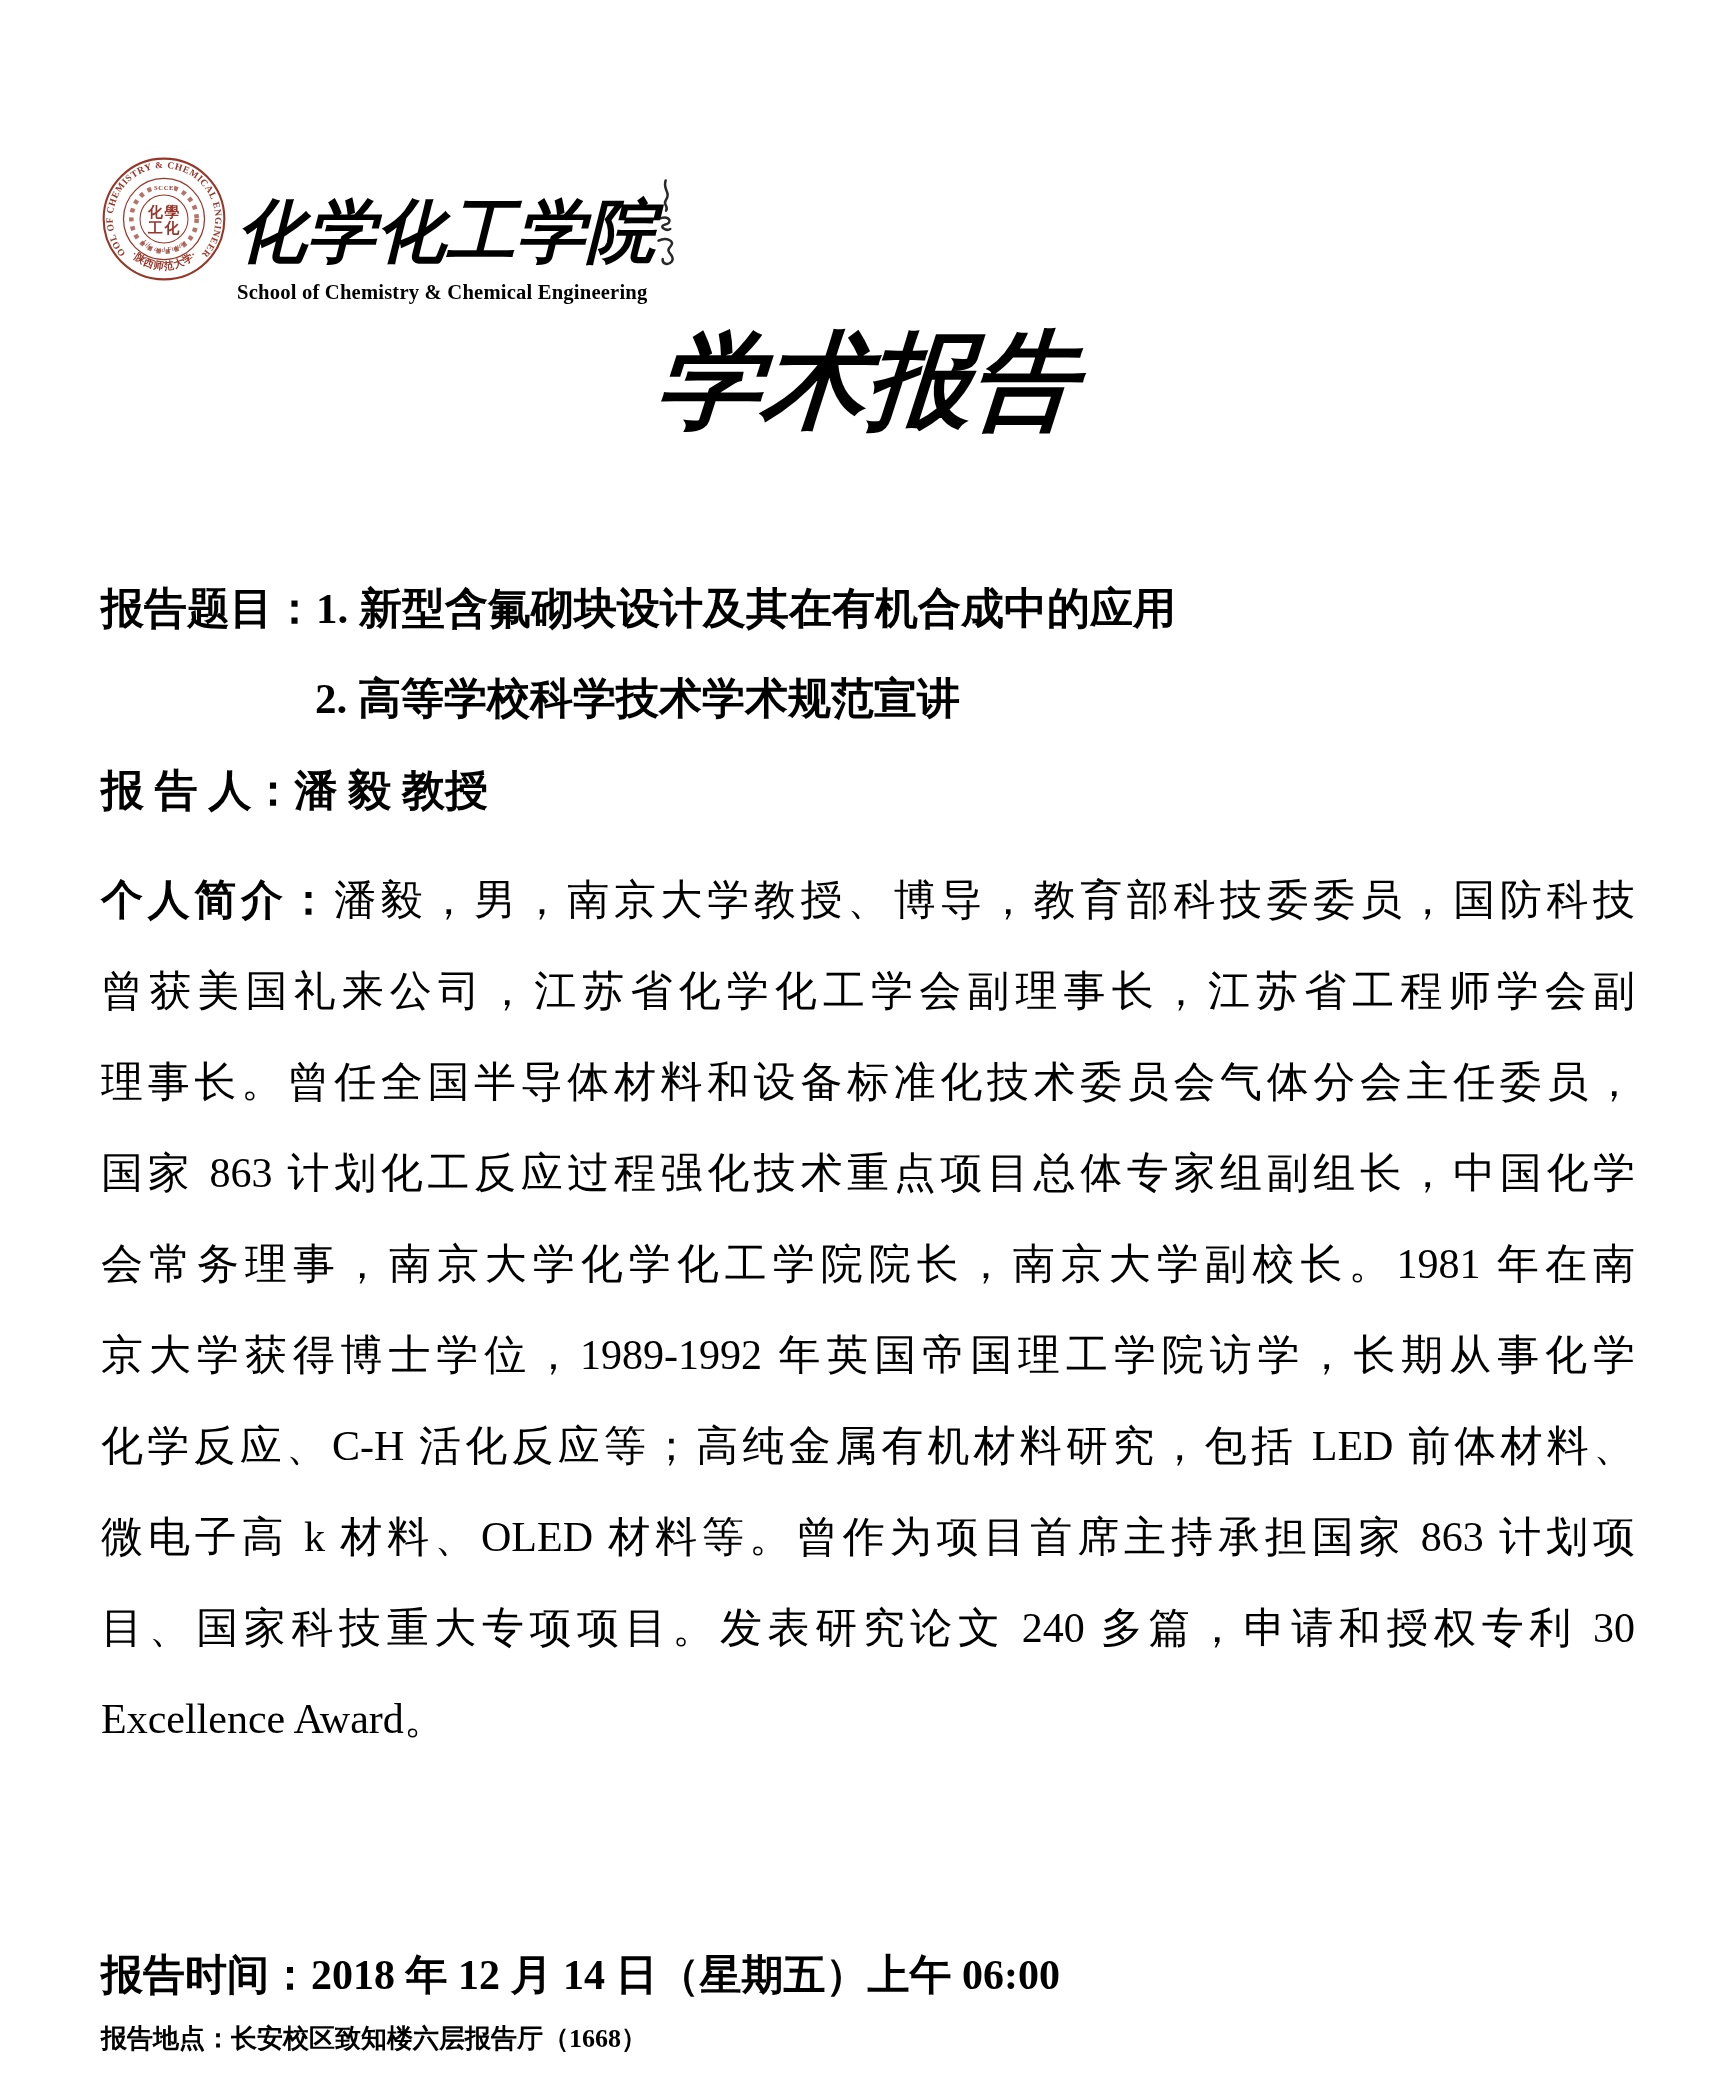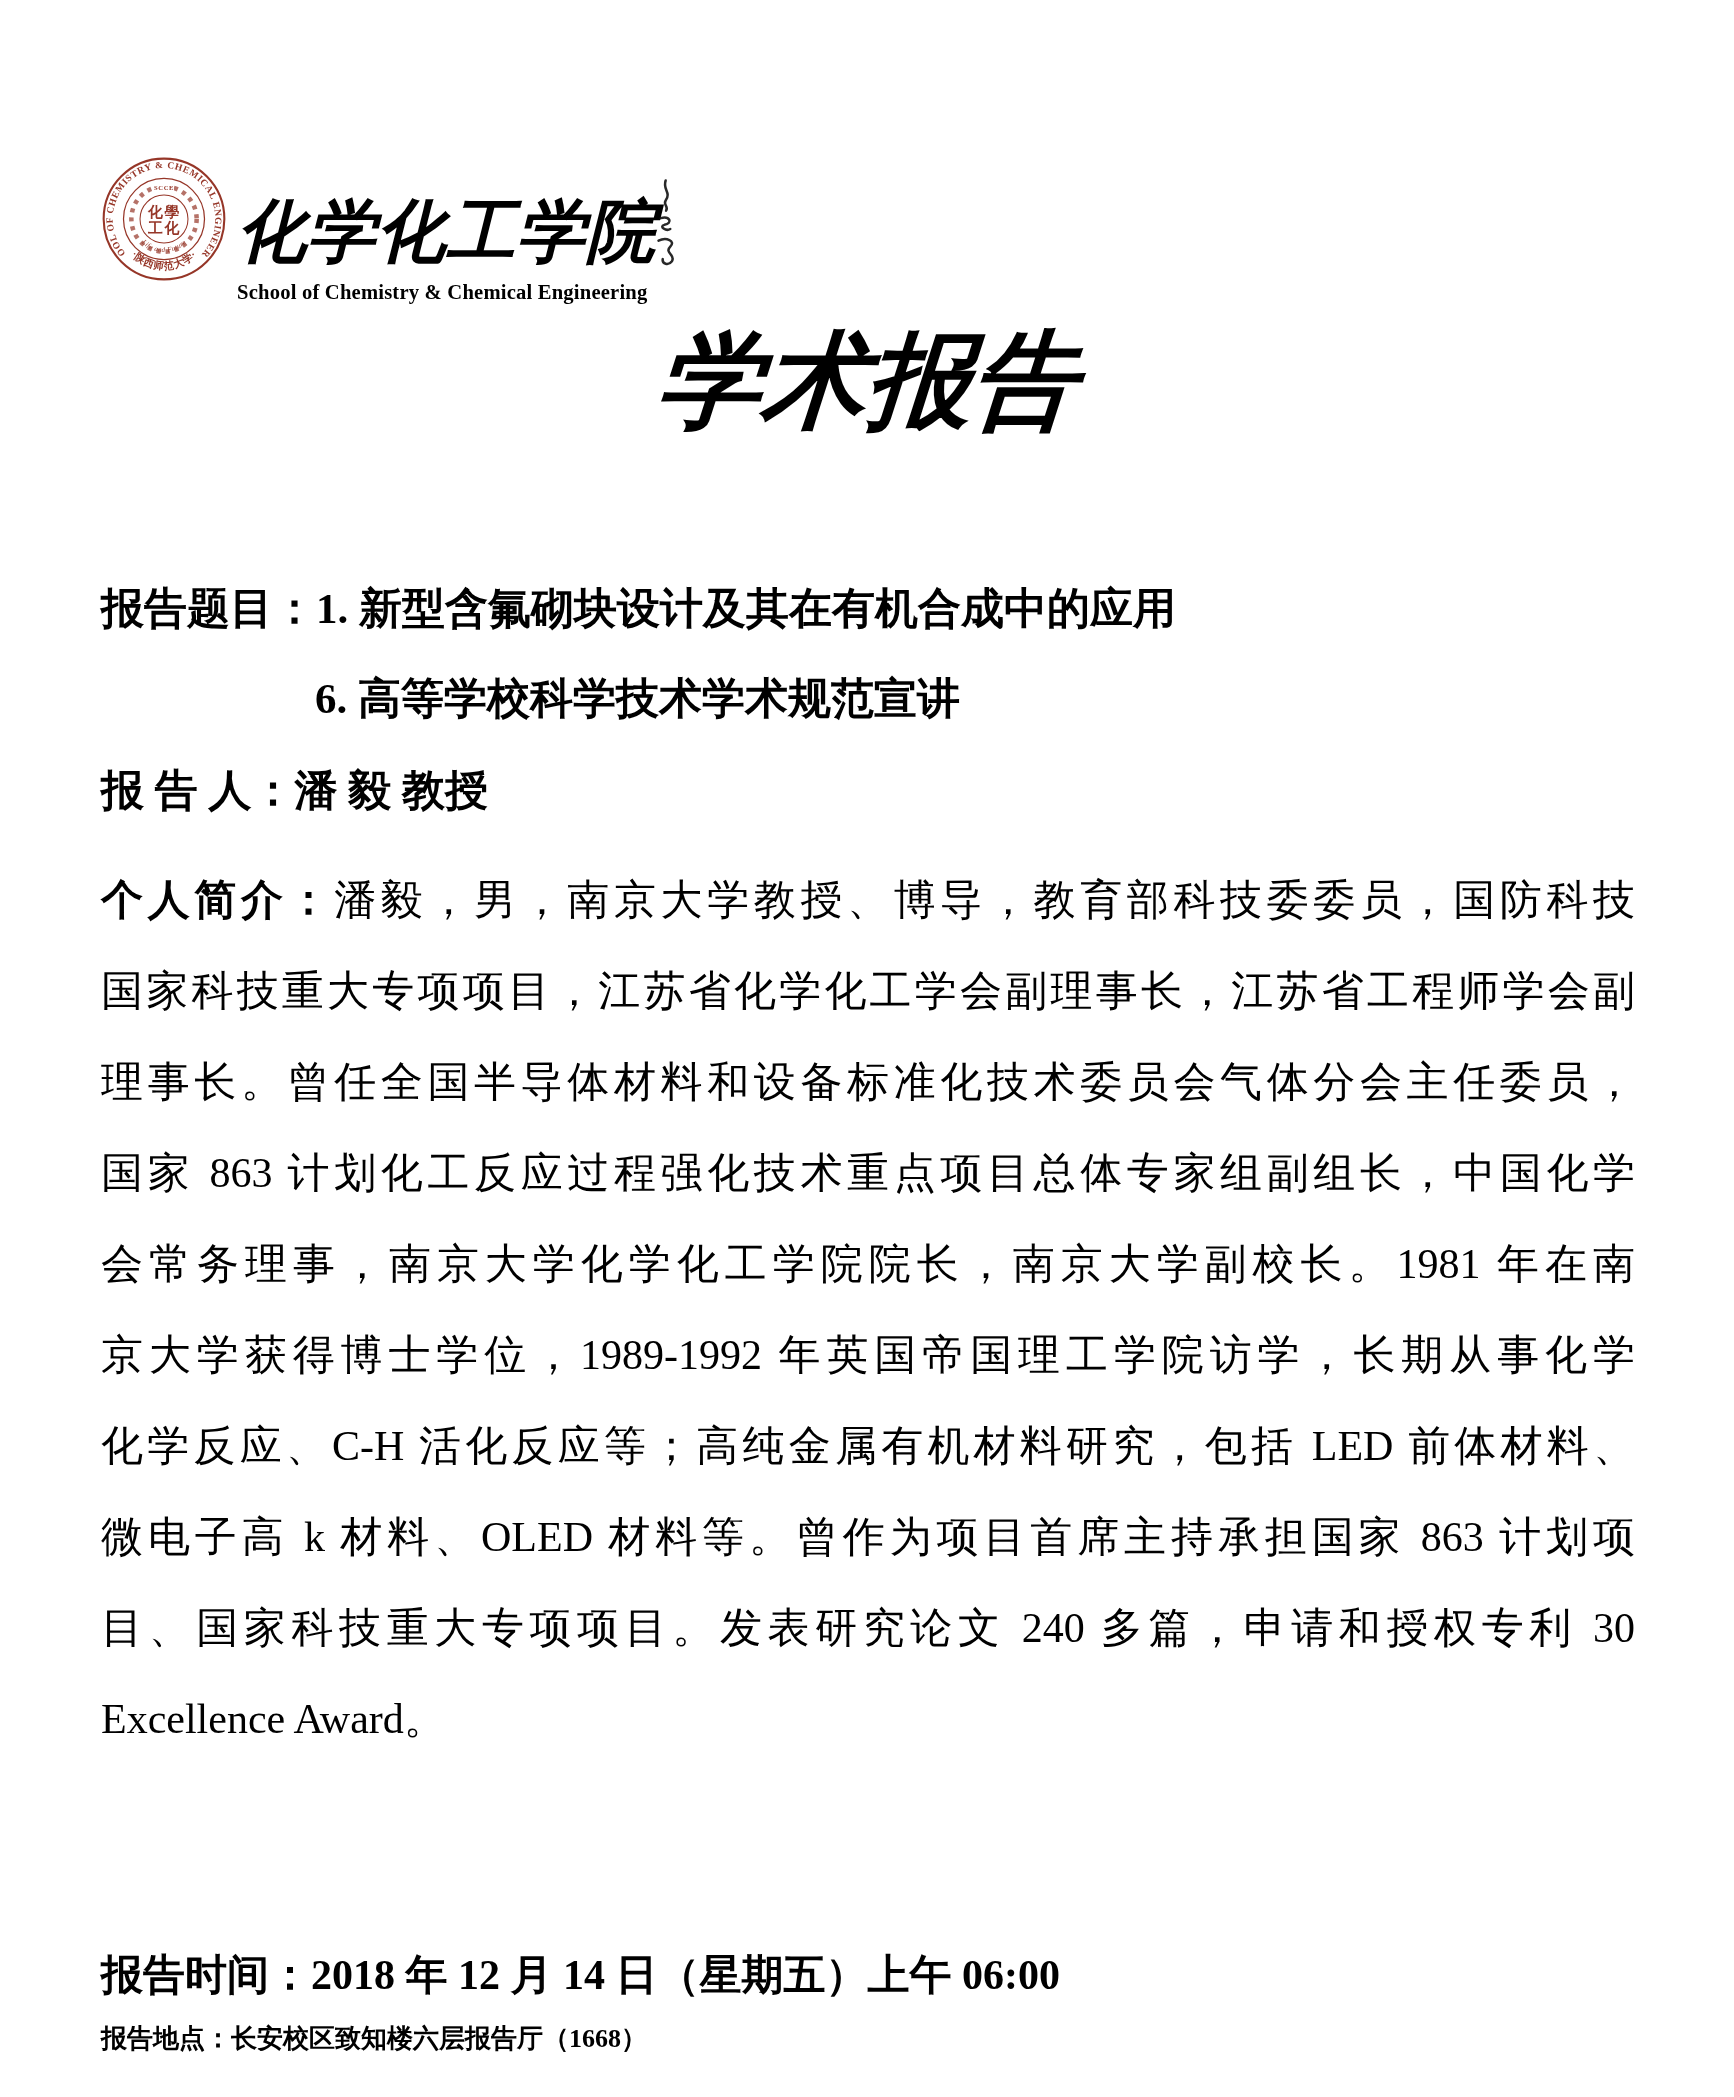--- a/index.html
+++ b/index.html
@@ -98,31 +98,31 @@
     </g>
   </svg>
 
   <div class="title">
     <span class="calligraphy">学术报告</span>
   </div>
 
   <div class="topic1 line">
     <span class="lbl">报告题目：</span><span>1. 新型含氟砌块设计及其在有机合成中的应用</span>
   </div>
-  <div class="topic2 line">6.  高等学校科学技术学术规范宣讲</div>
+  <div class="topic2 line">2.  高等学校科学技术学术规范宣讲</div>
 
   <div class="speaker line">
     <span class="lbl">报 告 人：</span><span>潘 毅 教授</span>
   </div>
 
   <div class="profile">
     <div class="pline">
       <span class="lbl">个人简介：</span><span>潘毅，男，南京大学教授、博导，教育部科技委委员，国防科技</span>
     </div>
-    <div class="pline">国家科技重大专项项目，江苏省化学化工学会副理事长，江苏省工程师学会副</div>
+    <div class="pline">曾获美国礼来公司，江苏省化学化工学会副理事长，江苏省工程师学会副</div>
     <div class="pline">理事长。曾任全国半导体材料和设备标准化技术委员会气体分会主任委员，</div>
     <div class="pline">国家 863 计划化工反应过程强化技术重点项目总体专家组副组长，中国化学</div>
     <div class="pline">会常务理事，南京大学化学化工学院院长，南京大学副校长。1981 年在南</div>
     <div class="pline">京大学获得博士学位，1989-1992 年英国帝国理工学院访学，长期从事化学</div>
     <div class="pline">化学反应、C-H 活化反应等；高纯金属有机材料研究，包括 LED 前体材料、</div>
     <div class="pline">微电子高 k 材料、OLED 材料等。曾作为项目首席主持承担国家 863 计划项</div>
     <div class="pline">目、国家科技重大专项项目。发表研究论文 240 多篇，申请和授权专利 30</div>
     <div class="pline last">Excellence Award。</div>
   </div>
 

